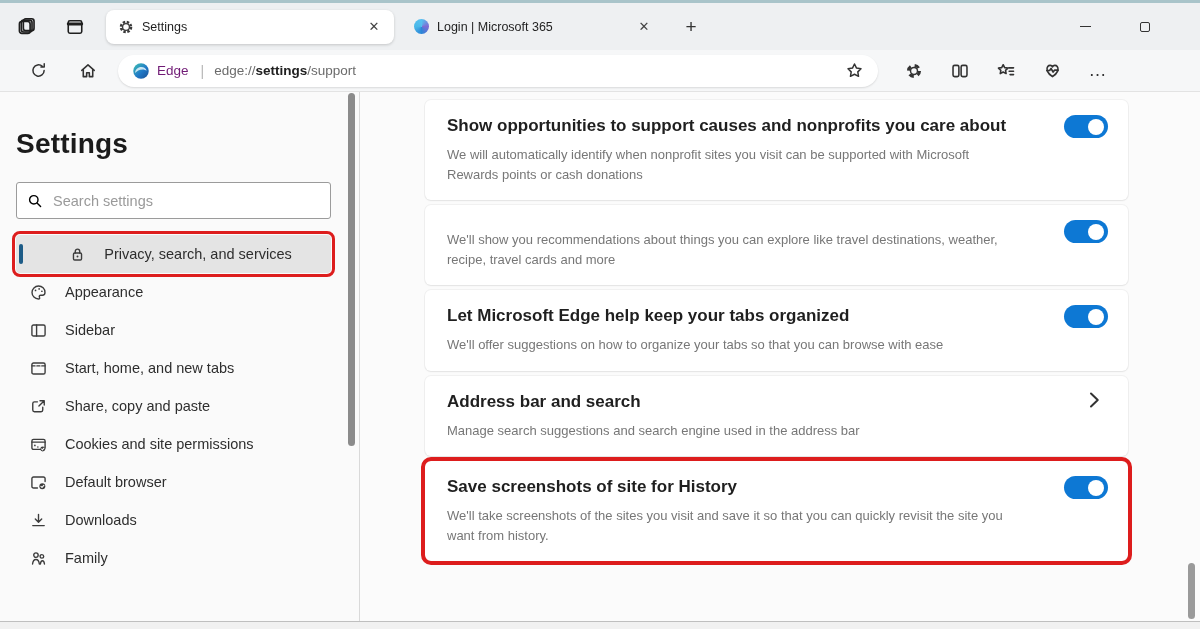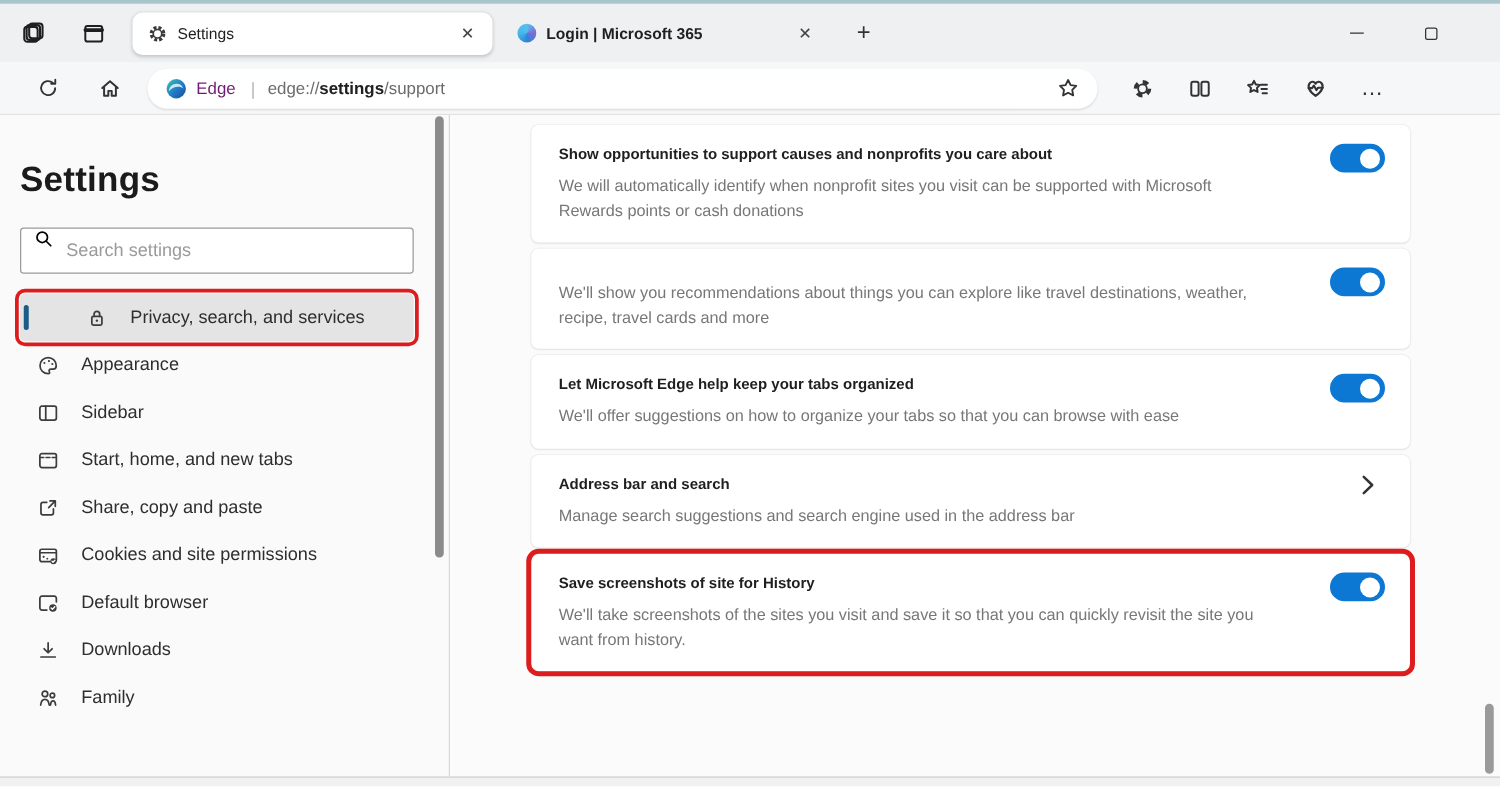--- a/index.html
+++ b/index.html
@@ -7,21 +7,21 @@
   .window { position:relative; width:1200px; height:630px; background:#fff; overflow:hidden;
             border-top:3px solid #a9c4ca; }
 
   
   .tabstrip { height:47px; background:#eef0f2; display:flex; align-items:center; padding-left:10px; }
   .chrome-btn { width:34px; height:34px; display:flex; align-items:center; justify-content:center;
                 color:#1f1f1f; border-radius:6px; cursor:pointer; flex:0 0 auto; }
   .tab { display:flex; align-items:center; gap:8px; height:34px; padding:0 10px 0 12px; }
   .tab.active { background:#fff; border-radius:8px; width:288px; margin-left:14px;
                 box-shadow:0 1px 3px rgba(0,0,0,.18); }
-  .tab.inactive { width:262px; margin-left:8px; color:#3a3a3a;font-weight:bold; }
+  .tab.inactive { width:262px; margin-left:8px; color:#3a3a3a; }
   .tab-title { font-size:12.5px; color:#1f1f1f; flex:1 1 auto; white-space:nowrap; overflow:hidden; }
   .tab-close { font-size:13px; color:#444; width:20px; height:20px; line-height:20px; text-align:center;
                border-radius:4px; cursor:pointer; }
   .favicon { width:16px; height:16px; flex:0 0 auto; }
   .m365-favicon { width:15px; height:15px; border-radius:50%;
       background:conic-gradient(#56c0f0,#7e6bd4,#2b86d8,#49b8e8,#56c0f0); }
   .newtab-btn { font-size:19px; color:#333; margin-left:10px; }
   .win-controls { margin-left:auto; display:flex; align-items:center; gap:26px; padding-right:38px; }
   .min-glyph { display:block; width:11px; border-top:1.6px solid #333; }
   .max-glyph { display:block; width:10px; height:10px; border:1.6px solid #333; border-radius:2px; }
@@ -44,42 +44,42 @@
   .more-dots { font-size:18px; letter-spacing:1px; color:#333; }
 
   
   .app-body { position:relative; display:flex; height:529px; background:#fff; }
 
   
   .sidebar { width:360px; flex:0 0 auto; background:#fafafa; border-right:1px solid #d9d9d9;
              padding:36px 28px 0 16px; position:relative; }
   .sidebar-title { font-size:28px; font-weight:700; color:#1b1b1b; letter-spacing:.2px; }
   .search-box { margin-top:22px; height:37px; background:#fff; border:1px solid #9b9b9b; border-radius:3px;
-                display:flex; padding:0 10px; gap:10px; }
+                display:flex; align-items:center; padding:0 10px; gap:10px; }
   .search-box input { border:none; outline:none; font-size:14.5px; color:#333; width:100%;
                       font-family:inherit; background:transparent; }
   .search-box input::placeholder { color:#9a9a9a; }
   .nav { margin-top:16px; }
   .nav-item { position:relative; display:flex; align-items:center; gap:18px; height:38px;
               padding-left:14px; border-radius:4px; color:#2e2e2e; cursor:pointer; }
   .nav-item .nav-icon { width:17px; height:17px; color:#3c3c3c; flex:0 0 auto; display:flex; }
   .nav-label { font-size:14.5px; }
   .nav-item.selected { background:#e4e4e4; }
   .nav-item.selected::before { content:""; position:absolute; left:3px; top:9px; width:3.5px; height:20px;
                                border-radius:2px; background:#1d5c87; }
   .nav-item.red-outline { outline:3px solid #dd1d1d; outline-offset:1px;justify-content:center; }
 
   .sidebar-scrollbar { position:absolute; left:348px; top:1px; width:7px; height:353px;
                        background:#8b8b8b; border-radius:4px; }
 
   
   .content { flex:1 1 auto; background:#fbfbfb; padding:8px 72px 0 65px; position:relative; }
   .card { position:relative; background:#fff; border-radius:6px; margin-bottom:5px;
           padding:16px 120px 16px 22px; box-shadow:0 0 0 1px rgba(0,0,0,.04),0 1px 2px rgba(0,0,0,.06); }
-  .card-title { font-size:12px; font-weight:700; color:#1f1f1f; }
+  .card-title { font-size:17px; font-weight:700; color:#1f1f1f; }
   .card-desc { margin-top:9px; font-size:13px; color:#777; line-height:1.5; max-width:660px; }
   .card.red-outline { outline:4px solid #dd1d1d; outline-offset:0px; }
   .toggle { position:absolute; right:20px; top:15px; width:44px; height:23px; border-radius:12px;
             background:#0d78d4; cursor:pointer; }
   .toggle::after { content:""; position:absolute; right:4px; top:3.5px; width:16px; height:16px;
                    border-radius:50%; background:#fff; }
   .chevron-wrap { position:absolute; right:24px; top:14px; width:20px; height:20px; color:#333; cursor:pointer; }
   .content-scrollbar { position:absolute; right:5px; bottom:2px; width:7px; height:56px;
                        background:#9a9a9a; border-radius:4px; }
 

